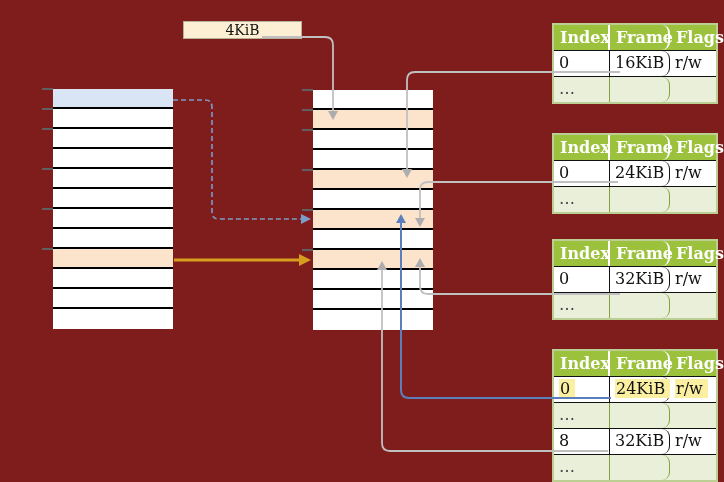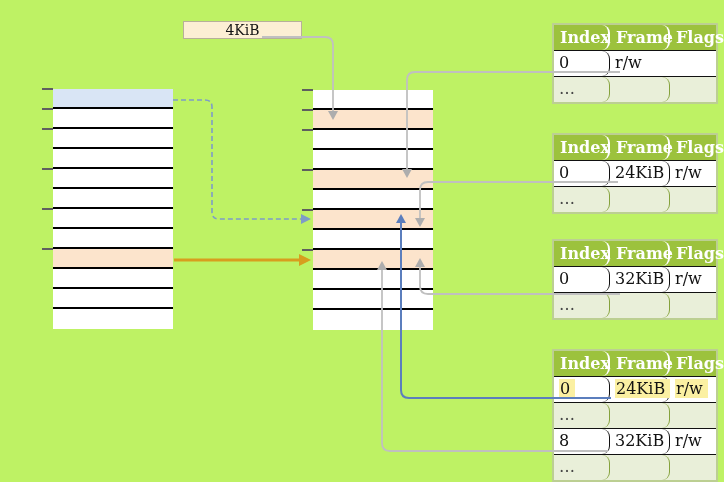--- a/index.html
+++ b/index.html
@@ -1,36 +1,36 @@
 <!DOCTYPE html>
 <html><head>
 <meta charset="utf-8">
 <style>
   html,body{margin:0;padding:0;background:#000;}
-  #canvas{position:relative;width:724px;height:482px;background:#bef264;overflow:hidden;
+  #canvas{position:relative;width:724px;height:482px;background:#7f1d1d;overflow:hidden;
           font-family:"DejaVu Serif","Liberation Serif",serif;}
 
   
   .memcol{position:absolute;width:120px;}
   .mrow{height:20px;box-sizing:border-box;border-bottom:2px solid #000;background:#fff;}
   .mrow:last-child{border-bottom:none;}
   .mrow.blue{background:#d9e5f5;}
   .mrow.peach{background:#fce4cc;}
   .tick{position:absolute;width:11px;height:2px;background:#5f5f5f;}
 
   
   #frame-label{position:absolute;left:183px;top:21px;width:119px;height:18px;
     background:#fcefd4;border:1px solid #b7b09a;box-sizing:border-box;
     text-align:center;font-size:14px;line-height:16px;color:#111;}
 
   
   .ptable{position:absolute;left:552px;width:162px;border:2px solid #bccf92;background:#fff;}
   .hrow{display:flex;height:25px;background:#9cc23d;}
   .hcell{box-sizing:border-box;color:#fff;font-weight:bold;font-size:16px;line-height:25px;padding-left:6px;}
-  .c1{width:56px;border-radius:8px;}.c2{width:60px;border-radius:8px;}.c3{width:46px;}
+  .c1{width:56px;}.c2{width:60px;border-radius:8px;}.c3{width:46px;}
   .hcell.c1,.hcell.c2{border-right:2px solid #fff;}
   .trow{display:flex;height:25px;border-top:1px solid #111;}
   .cell{box-sizing:border-box;font-size:16px;line-height:23px;padding-left:5px;color:#111;}
   .cell.c1,.cell.c2{border-right:1px solid #111;}
   .trow.ellipsis{background:#e9efd9;}
   .trow.ellipsis .cell{border-right-color:#85a23d;color:#444;}
   .hl{background:#fbf0a2;padding:0 5px 0 1px;}
 
   
   #overlay{position:absolute;left:0;top:0;pointer-events:none;}
@@ -87,20 +87,21 @@
   <div class="tick" style="left:302px;top:249px;"></div>
 
   <div class="ptable" style="top:23px;">
     <div class="hrow">
       <div class="hcell c1">Index</div>
       <div class="hcell c2">Frame</div>
       <div class="hcell c3">Flags</div>
     </div>
     <div class="trow">
       <div class="cell c1">0</div>
+      <div class="cell c2">16KiB</div>
       <div class="cell c3">r/w</div>
     </div>
     <div class="trow ellipsis">
       <div class="cell c1">…</div>
       <div class="cell c2"></div>
       <div class="cell c3"></div>
     </div>
   </div>
 
   <div class="ptable" style="top:133px;">

